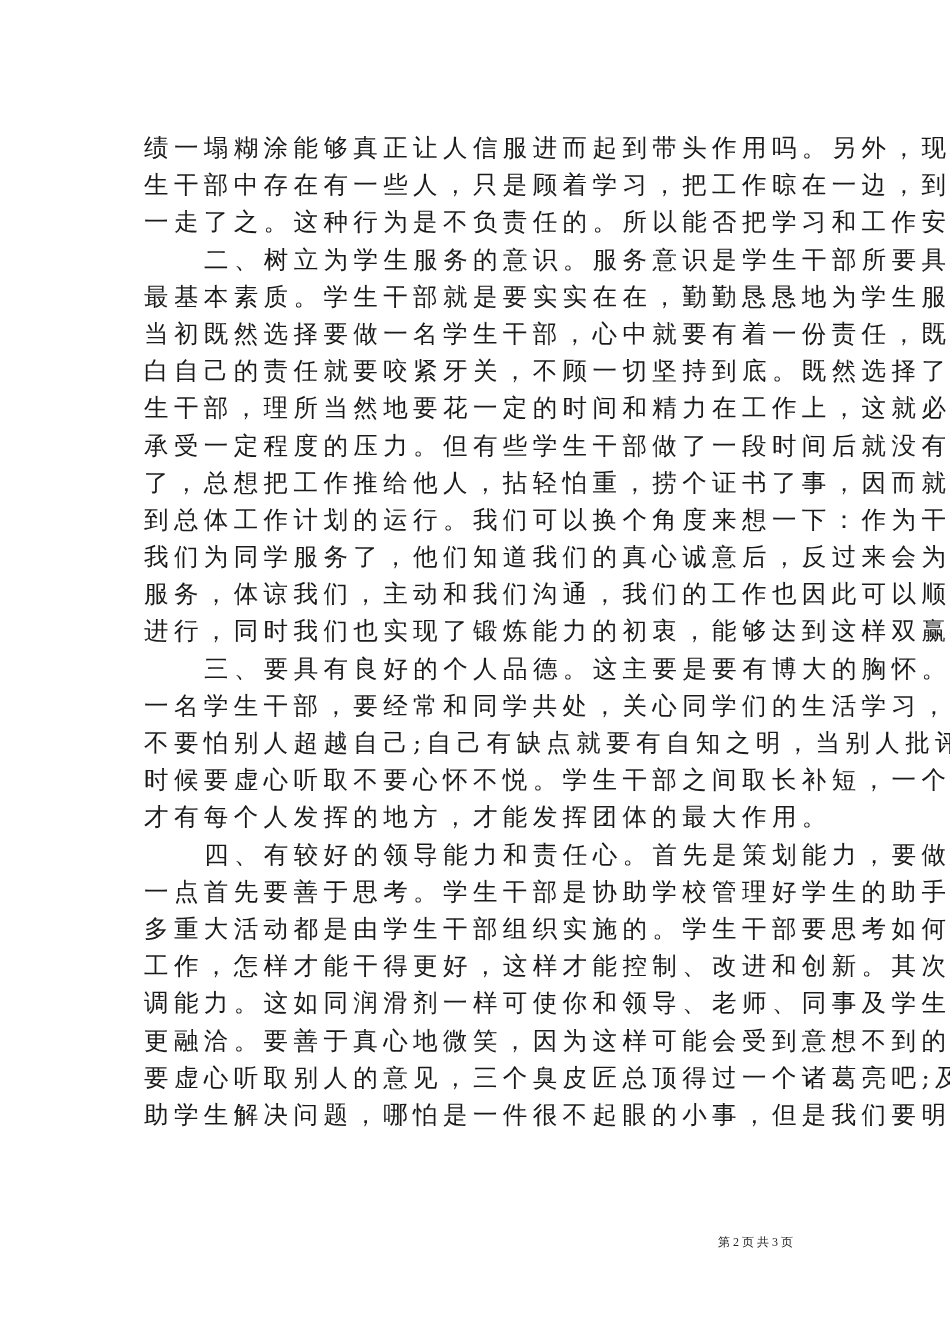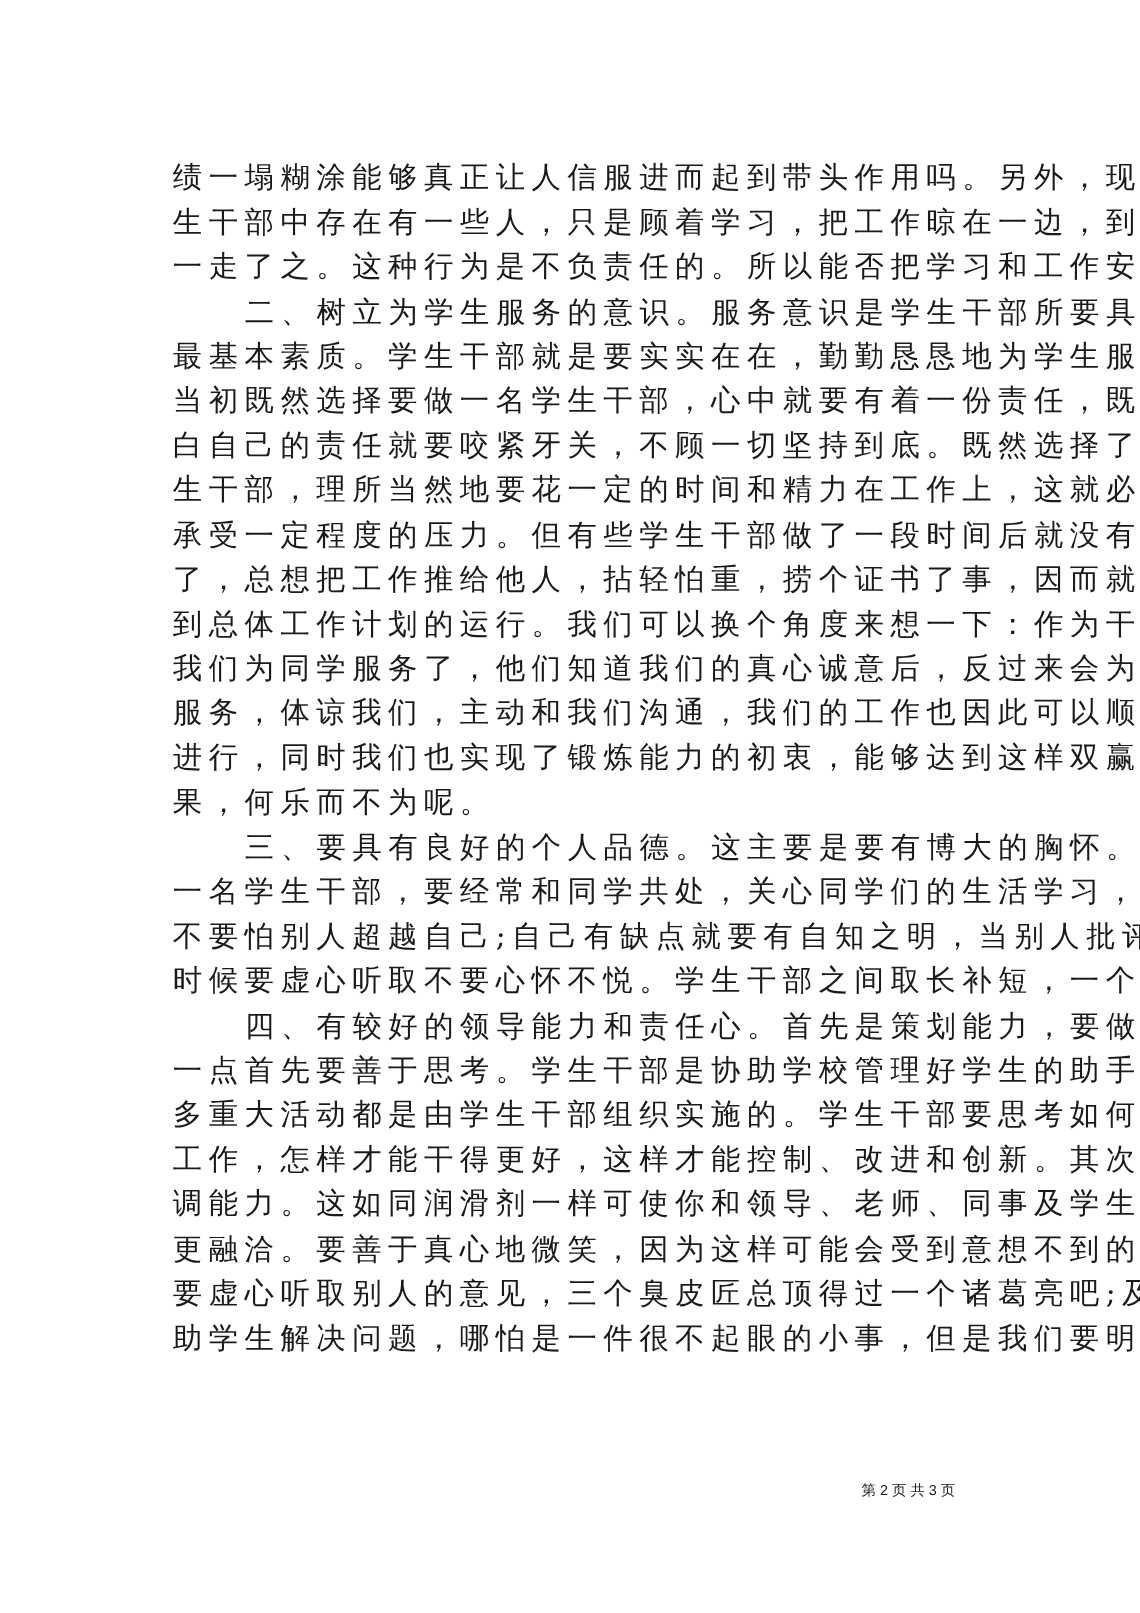--- a/index.html
+++ b/index.html
@@ -13,21 +13,21 @@
     color: #1a1a1a;
   }
   .line {
     height: 37.2px; line-height: 37.2px;
     font-size: 24.5px; letter-spacing: 5.4px;
     white-space: nowrap;
   }
   .line.indent { padding-left: 60px; }
   .footer {
     position: absolute; left: 718px; top: 1234px;
-    font-family: Liberation Sans, sans-serif;
+    font-family: Liberation Serif, serif;
     font-size: 12px; color: #222; white-space: nowrap;
   }
 </style>
 </head>
 <body>
 
 <div class="page">
   <div class="content" id="content">
       <div>
         <div class="line">绩一塌糊涂能够真正让人信服进而起到带头作用吗。另外，现在学</div>
@@ -39,27 +39,27 @@
         <div class="line">最基本素质。学生干部就是要实实在在，勤勤恳恳地为学生服务。</div>
         <div class="line">当初既然选择要做一名学生干部，心中就要有着一份责任，既然明</div>
         <div class="line">白自己的责任就要咬紧牙关，不顾一切坚持到底。既然选择了当学</div>
         <div class="line">生干部，理所当然地要花一定的时间和精力在工作上，这就必然要</div>
         <div class="line">承受一定程度的压力。但有些学生干部做了一段时间后就没有热情</div>
         <div class="line">了，总想把工作推给他人，拈轻怕重，捞个证书了事，因而就影响</div>
         <div class="line">到总体工作计划的运行。我们可以换个角度来想一下：作为干部的</div>
         <div class="line">我们为同学服务了，他们知道我们的真心诚意后，反过来会为我们</div>
         <div class="line">服务，体谅我们，主动和我们沟通，我们的工作也因此可以顺利地</div>
         <div class="line">进行，同时我们也实现了锻炼能力的初衷，能够达到这样双赢的效</div>
-        <div class="line">果，何乐而不为呢。</div>
       </div>
       <div>
         <div class="line indent">三、要具有良好的个人品德。这主要是要有博大的胸怀。身为</div>
         <div class="line">一名学生干部，要经常和同学共处，关心同学们的生活学习，工作，</div>
         <div class="line">不要怕别人超越自己;自己有缺点就要有自知之明，当别人批评你的</div>
         <div class="line">时候要虚心听取不要心怀不悦。学生干部之间取长补短，一个团体</div>
+        <div class="line">才有每个人发挥的地方，才能发挥团体的最大作用。</div>
       </div>
       <div>
         <div class="line indent">四、有较好的领导能力和责任心。首先是策划能力，要做到这</div>
         <div class="line">一点首先要善于思考。学生干部是协助学校管理好学生的助手，许</div>
         <div class="line">多重大活动都是由学生干部组织实施的。学生干部要思考如何开展</div>
         <div class="line">工作，怎样才能干得更好，这样才能控制、改进和创新。其次是协</div>
         <div class="line">调能力。这如同润滑剂一样可使你和领导、老师、同事及学生关系</div>
         <div class="line">更融洽。要善于真心地微笑，因为这样可能会受到意想不到的效果;</div>
         <div class="line">要虚心听取别人的意见，三个臭皮匠总顶得过一个诸葛亮吧;及时帮</div>
         <div class="line">助学生解决问题，哪怕是一件很不起眼的小事，但是我们要明白细</div>

